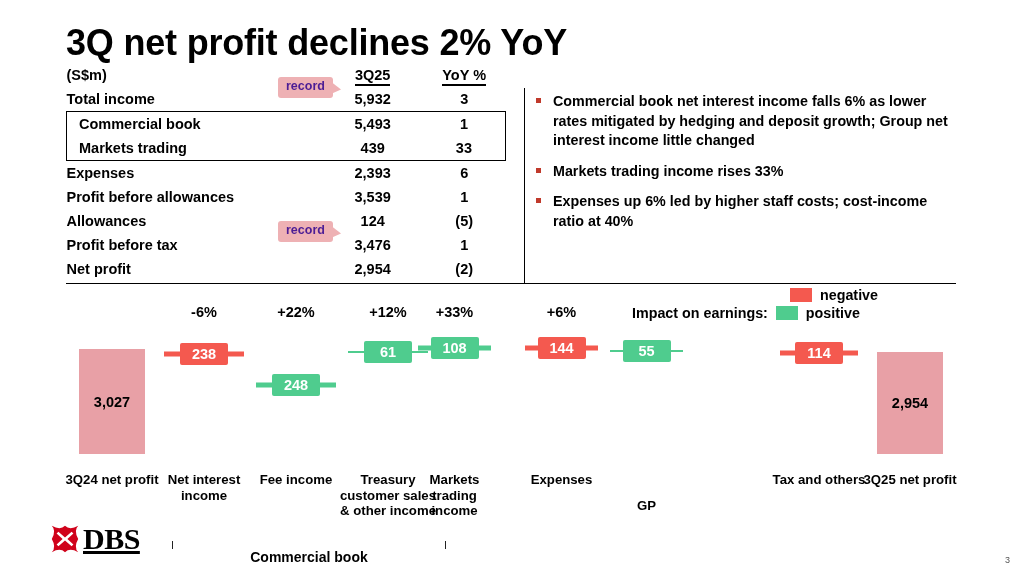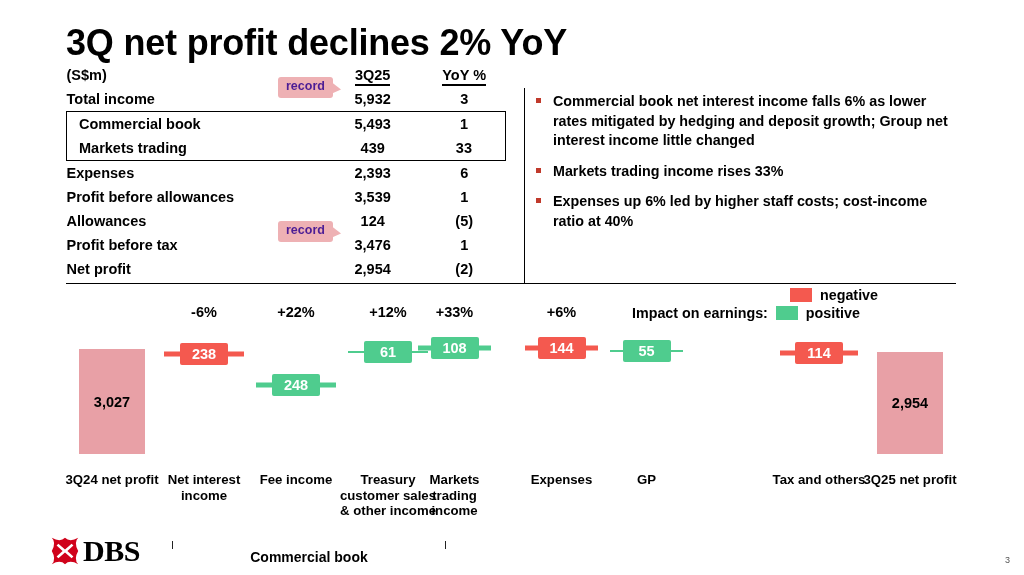--- a/index.html
+++ b/index.html
@@ -170,21 +170,21 @@
   }
   #cb-bracket .barL { left: 0; width: 58px; }
   #cb-bracket .barR { right: 0; width: 58px; }
   #cb-bracket .txt {
     position: absolute; left: 0; top: 8px; width: 100%;
     text-align: center; font-size: 14px; font-weight: bold;
     background: #fff;
   }
 
   
-  #logo { position: absolute; left: 50px; top: 536px; display: flex; align-items: flex-start; }
+  #logo { position: absolute; left: 50px; top: 524px; display: flex; align-items: flex-start; text-decoration: underline; }
   #logo .mark { width: 30px; height: 30px; }
   #logo .wordmark {
     font-family: "Liberation Serif", serif;
     font-size: 30px; font-weight: bold;
     letter-spacing: -0.5px;
     margin-left: 3px; line-height: 1;
   }
 
   #pageno {
     position: absolute; right: 14px; bottom: 10px;
@@ -318,21 +318,21 @@
           <span class="line"></span>
           <span class="box">144</span>
         </div>
         <div class="catlabel" style="width:93px;">Expenses</div>
       </div>
       <div class="col" style="left:604px; width:85px;">
         <div class="delta pos thinline" style="top:43.956748466257665px; height:22px;">
           <span class="line"></span>
           <span class="box">55</span>
         </div>
-        <div class="catlabel" style="width:93px;">GP</div>
+        <div class="catlabel" style="width:93px;margin-top:26px;">GP</div>
       </div>
       <div class="col" style="left:774px; width:90px;">
         <div class="delta neg" style="top:45.65521472392638px; height:22px;">
           <span class="line"></span>
           <span class="box">114</span>
         </div>
         <div class="catlabel" style="width:98px;">Tax and others</div>
       </div>
       <div class="col" style="left:864px; width:92px;">
         <div class="endbar" style="top:55.60674846625767px; height:102.39325153374233px;">

